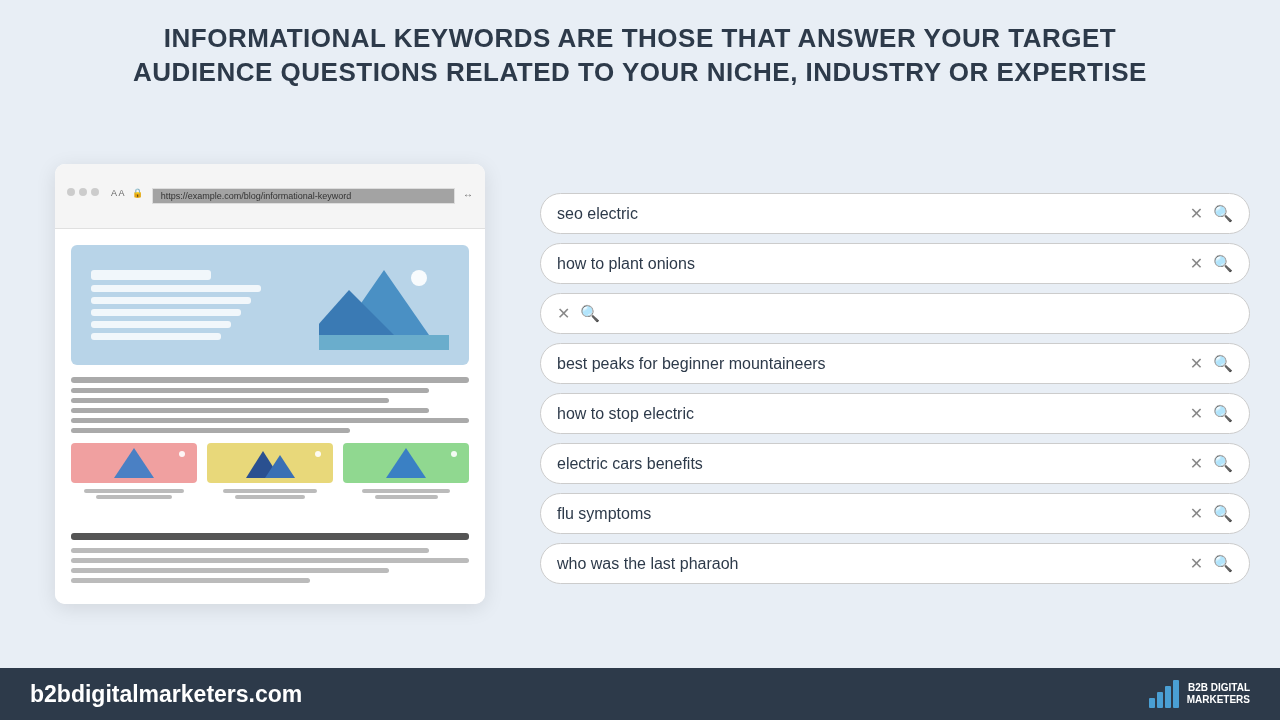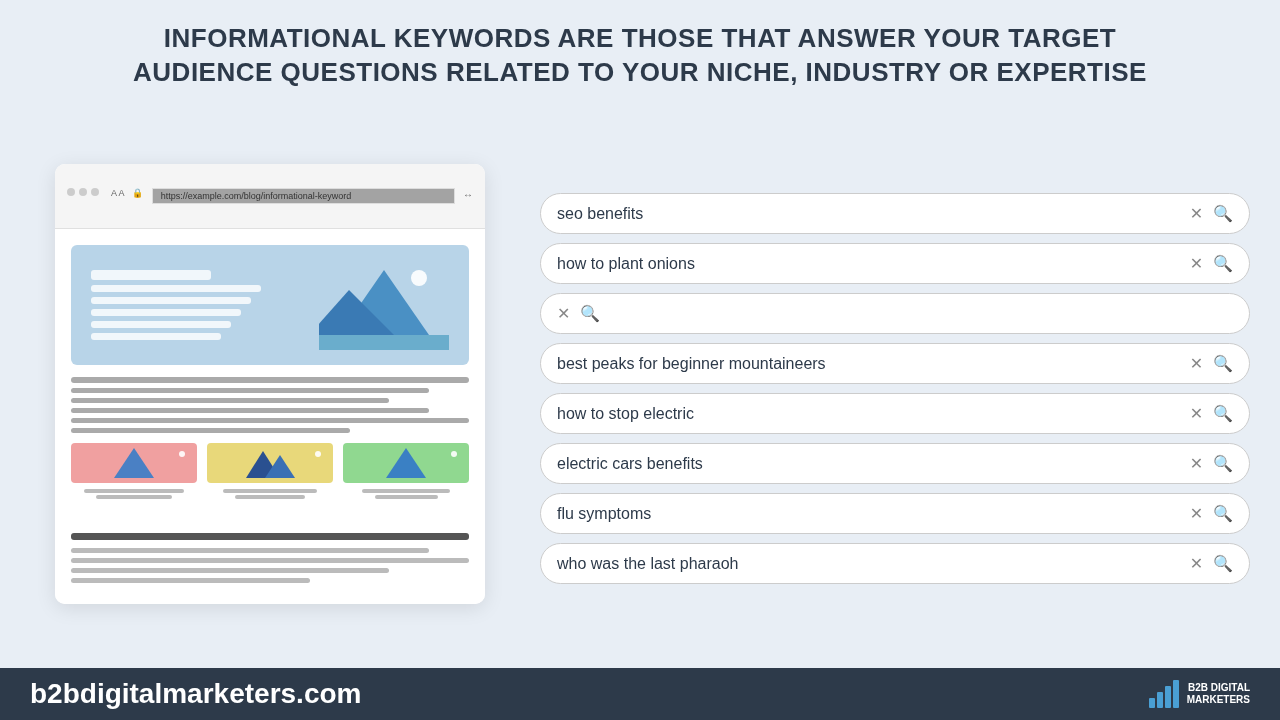--- a/index.html
+++ b/index.html
@@ -245,21 +245,21 @@
       background: #2d3a4a;
       padding: 12px 30px;
       display: flex;
       align-items: center;
       justify-content: space-between;
       height: 52px;
     }
 
     .footer-domain {
       color: white;
-      font-size: 28px;
+      font-size: 23px;
       font-weight: 600;
     }
 
     .footer-logo {
       display: flex;
       align-items: center;
       gap: 8px;
     }
 
     .footer-logo-bars {
@@ -407,21 +407,21 @@
           <div class="content-bar full thin"></div>
           <div class="content-bar w80 thin"></div>
           <div class="content-bar w60 thin"></div>
         </div>
       </div>
     </div>
   </div>
 
   <div class="right-panel">
     <div class="search-item">
-      <span class="search-text">seo benefits</span>
+      <span class="search-text">seo electric</span>
       <span class="search-x">✕</span>
       <span class="search-icon-btn">🔍</span>
     </div>
     <div class="search-item">
       <span class="search-text">how to plant onions</span>
       <span class="search-x">✕</span>
       <span class="search-icon-btn">🔍</span>
     </div>
     <div class="search-item">
       <span class="search-x">✕</span>

